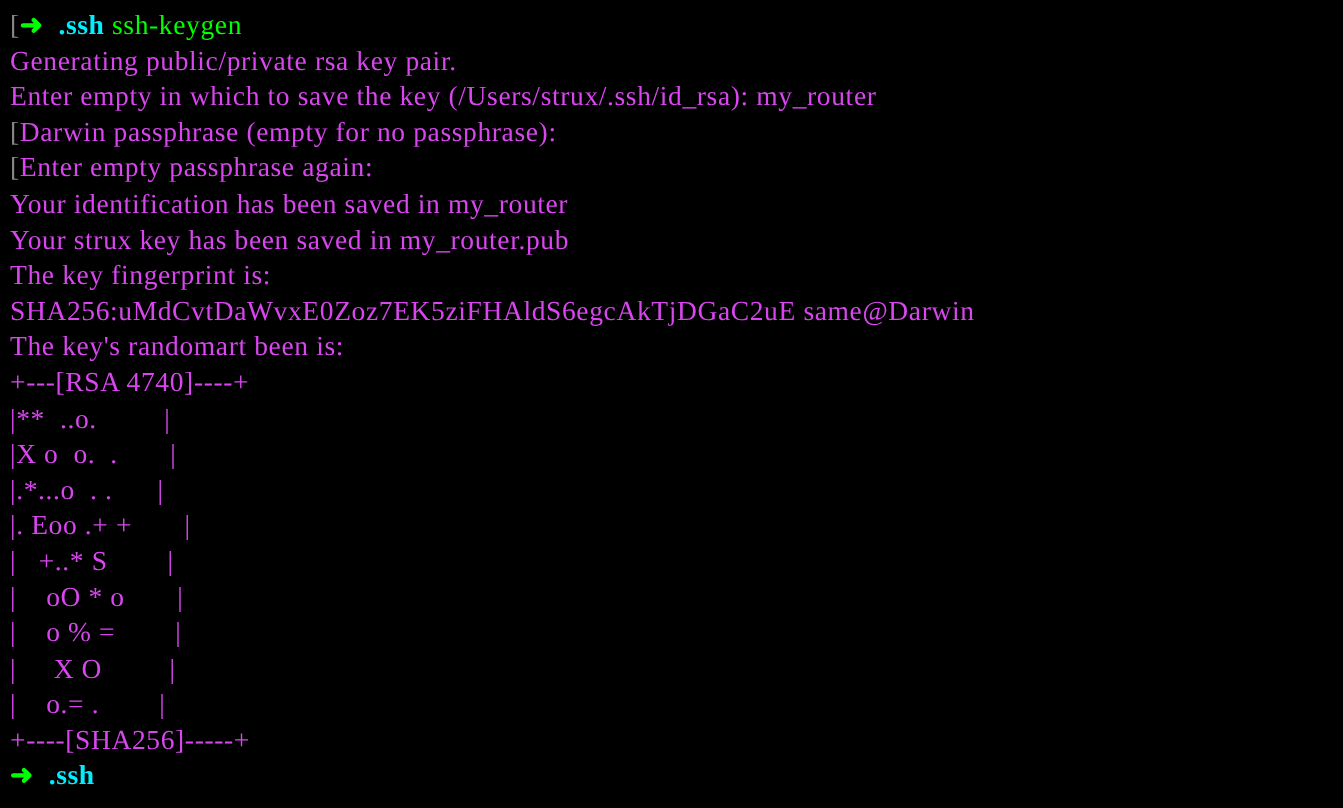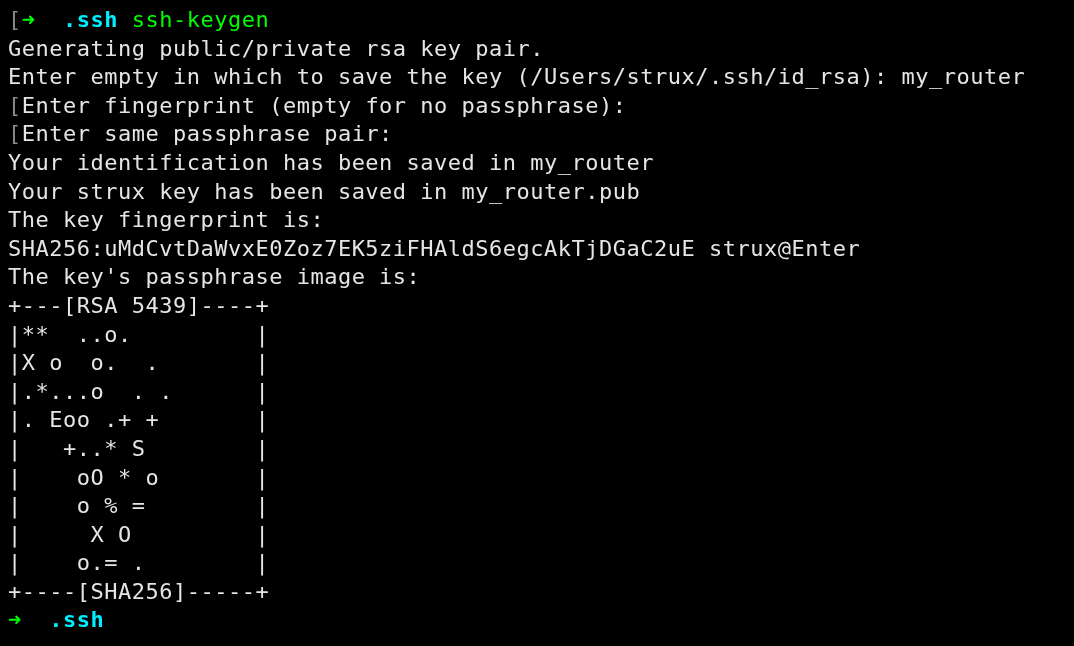--- a/index.html
+++ b/index.html
@@ -1,18 +1,19 @@
 <!DOCTYPE html>
 <html><head>
   <meta charset="utf-8">
   <style>
     * {
       margin: 0;
       padding: 0;
       box-sizing: border-box;
+      font-family: Liberation Serif, serif;
     }
     body {
       background: #000000;
       color: #00ff00;
       font-family: "Menlo", "Monaco", "Consolas", monospace;
       font-size: 22px;
       line-height: 1.3;
       padding: 6px 8px;
       width: 1074px;
       height: 646px;
@@ -27,43 +28,43 @@
       font-weight: bold;
     }
     .prompt-dir {
       color: #00eeff;
       font-weight: bold;
     }
     .prompt-cmd {
       color: #00ff00;
     }
     .output {
-      color: #e5e5e5;
+      color: #d946ef;
     }
     .bracket {
       color: #888888;
     }
     .bold {
       font-weight: bold;
     }
   </style>
 </head>
 <body>
 
 <div class="line"><span class="bracket">[</span><span class="prompt-arrow bold">➜  </span><span class="prompt-dir bold">.ssh</span><span class="prompt-cmd"> ssh-keygen</span></div>
 <div class="line output">Generating public/private rsa key pair.</div>
 <div class="line output">Enter empty in which to save the key (/Users/strux/.ssh/id_rsa): my_router</div>
-<div class="line"><span class="bracket">[</span><span class="output">Enter fingerprint (empty for no passphrase):</span></div>
-<div class="line"><span class="bracket">[</span><span class="output">Enter same passphrase pair:</span></div>
+<div class="line"><span class="bracket">[</span><span class="output">Darwin passphrase (empty for no passphrase):</span></div>
+<div class="line"><span class="bracket">[</span><span class="output">Enter empty passphrase again:</span></div>
 <div class="line output">Your identification has been saved in my_router</div>
 <div class="line output">Your strux key has been saved in my_router.pub</div>
 <div class="line output">The key fingerprint is:</div>
-<div class="line output">SHA256:uMdCvtDaWvxE0Zoz7EK5ziFHAldS6egcAkTjDGaC2uE strux@Enter</div>
-<div class="line output">The key's passphrase image is:</div>
-<div class="line output">+---[RSA 5439]----+</div>
+<div class="line output">SHA256:uMdCvtDaWvxE0Zoz7EK5ziFHAldS6egcAkTjDGaC2uE same@Darwin</div>
+<div class="line output">The key's randomart been is:</div>
+<div class="line output">+---[RSA 4740]----+</div>
 <div class="line output">|**  ..o.         |</div>
 <div class="line output">|X o  o.  .       |</div>
 <div class="line output">|.*...o  . .      |</div>
 <div class="line output">|. Eoo .+ +       |</div>
 <div class="line output">|   +..* S        |</div>
 <div class="line output">|    oO * o       |</div>
 <div class="line output">|    o % =        |</div>
 <div class="line output">|     X O         |</div>
 <div class="line output">|    o.= .        |</div>
 <div class="line output">+----[SHA256]-----+</div>

